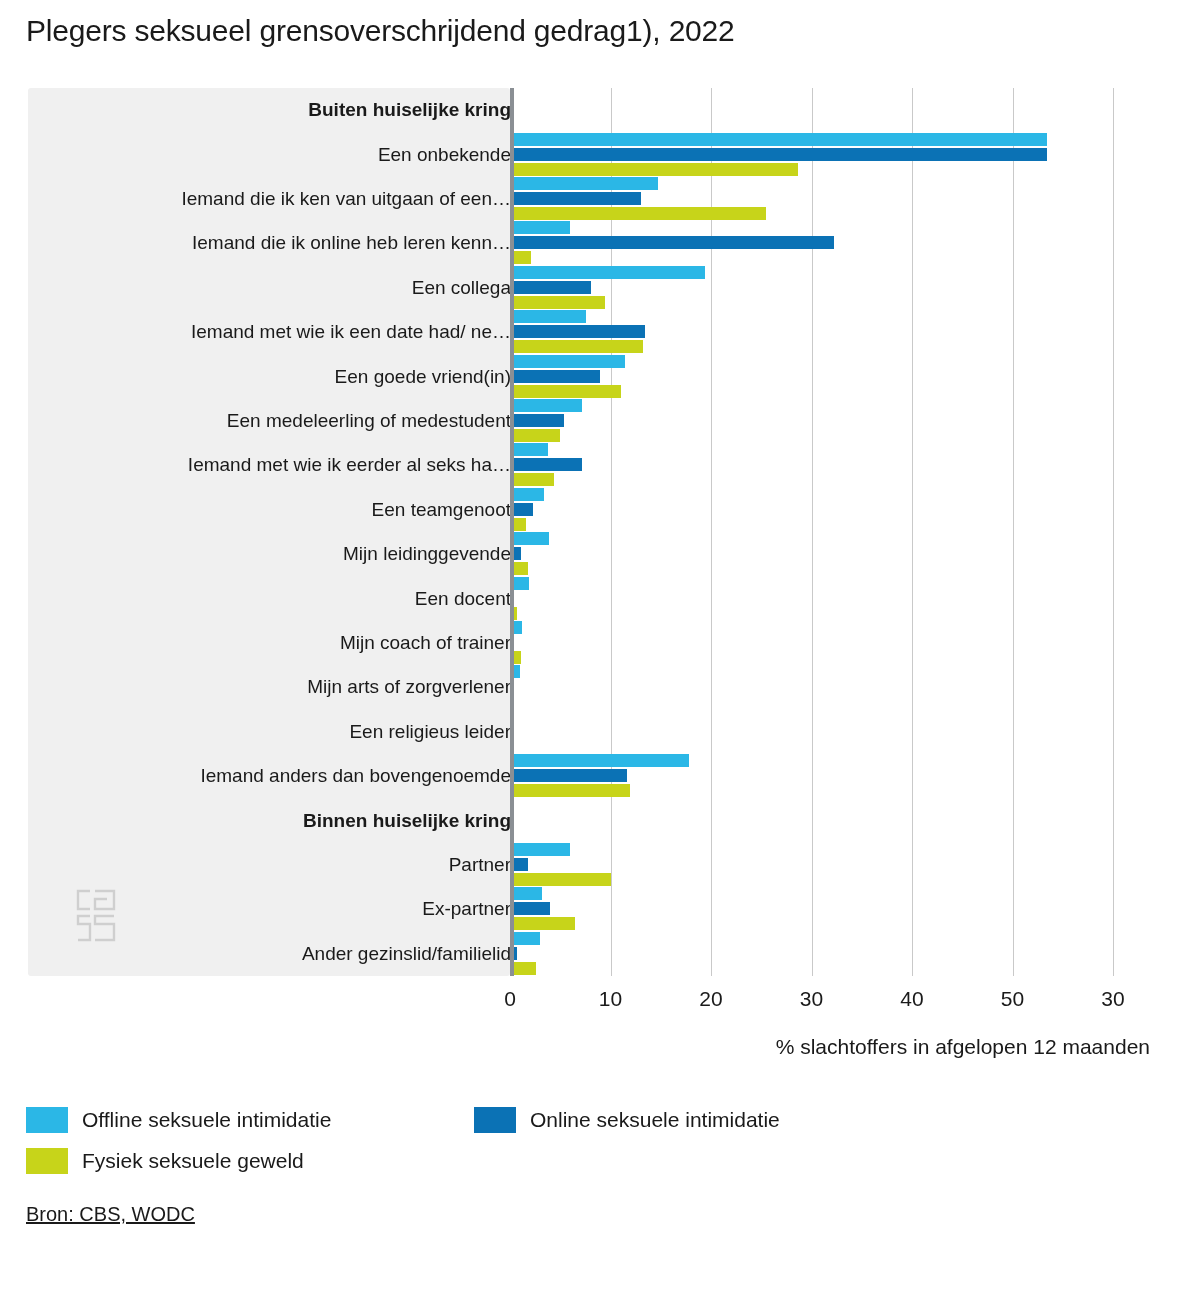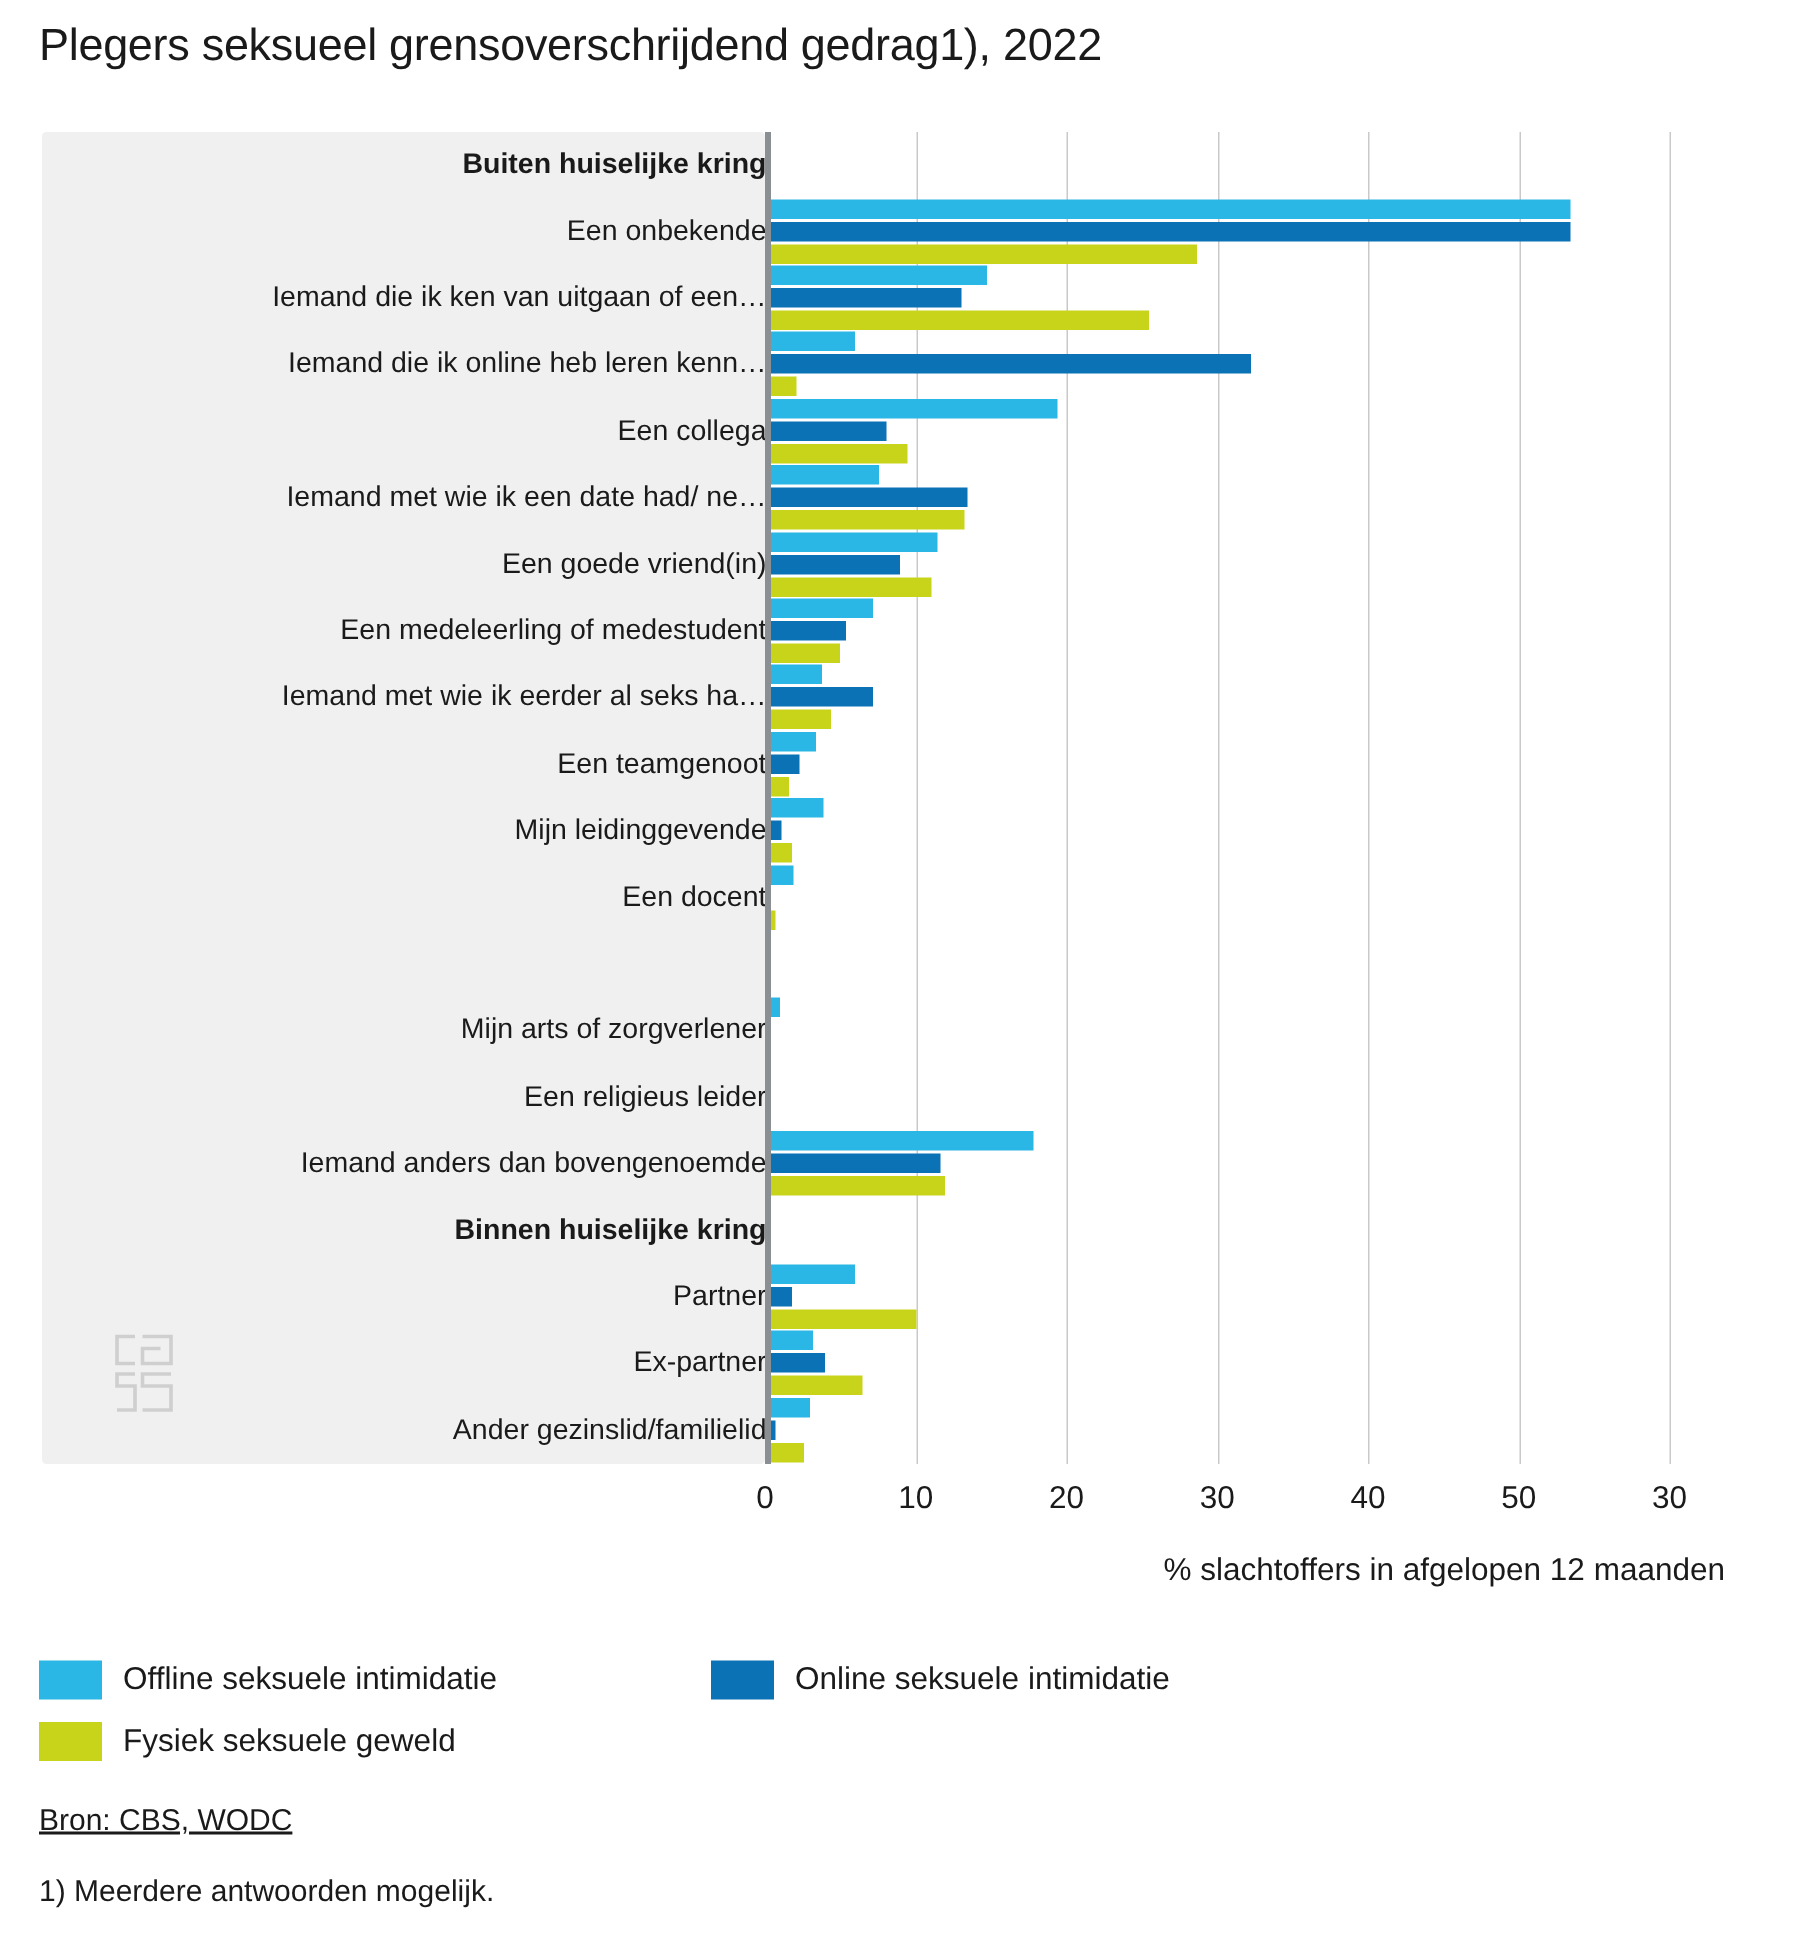--- a/index.html
+++ b/index.html
@@ -280,20 +280,28 @@
           </div>
         </div>
         <div class="row" style="top: 488.4px; height: 44.4px;">
           <div class="row-label">Een docent</div>
           <div class="bars">
             <div class="bar s0" title="Offline seksuele intimidatie: 1.7%" style="width: 17.085px; background: rgb(43, 183, 230);"></div>
             <div class="bar s1" title="Online seksuele intimidatie: 0%" style="width: 0px; background: rgb(11, 114, 181);"></div>
             <div class="bar s2" title="Fysiek seksueel geweld: 0.5%" style="width: 5.025px; background: rgb(199, 212, 26);"></div>
           </div>
         </div>
+        <div class="row" style="top: 532.8px; height: 44.4px;">
+          <div class="row-label">Mijn coach of trainer</div>
+          <div class="bars">
+            <div class="bar s0" title="Offline seksuele intimidatie: 1%" style="width: 10.05px; background: rgb(43, 183, 230);"></div>
+            <div class="bar s1" title="Online seksuele intimidatie: 0%" style="width: 0px; background: rgb(11, 114, 181);"></div>
+            <div class="bar s2" title="Fysiek seksueel geweld: 0.9%" style="width: 9.045px; background: rgb(199, 212, 26);"></div>
+          </div>
+        </div>
         <div class="row" style="top: 577.2px; height: 44.4px;">
           <div class="row-label">Mijn arts of zorgverlener</div>
           <div class="bars">
             <div class="bar s0" title="Offline seksuele intimidatie: 0.8%" style="width: 8.04px; background: rgb(43, 183, 230);"></div>
             <div class="bar s1" title="Online seksuele intimidatie: 0%" style="width: 0px; background: rgb(11, 114, 181);"></div>
             <div class="bar s2" title="Fysiek seksueel geweld: 0%" style="width: 0px; background: rgb(199, 212, 26);"></div>
           </div>
         </div>
         <div class="row" style="top: 621.6px; height: 44.4px;">
           <div class="row-label">Een religieus leider</div>
@@ -375,15 +383,14 @@
     </div>
     <div class="legend-row">
       <div class="legend-item col0">
         <span class="swatch" style="background: rgb(199, 212, 26);"></span>
         <span class="legend-text">Fysiek seksuele geweld</span>
       </div>
     </div>
   </div>
 
   <div class="source-note">Bron: CBS, WODC</div>
-  <div class="footnote">1) Meerdere antwoorden mogelijk.</div>
 
 </div>
 
 </body></html>

